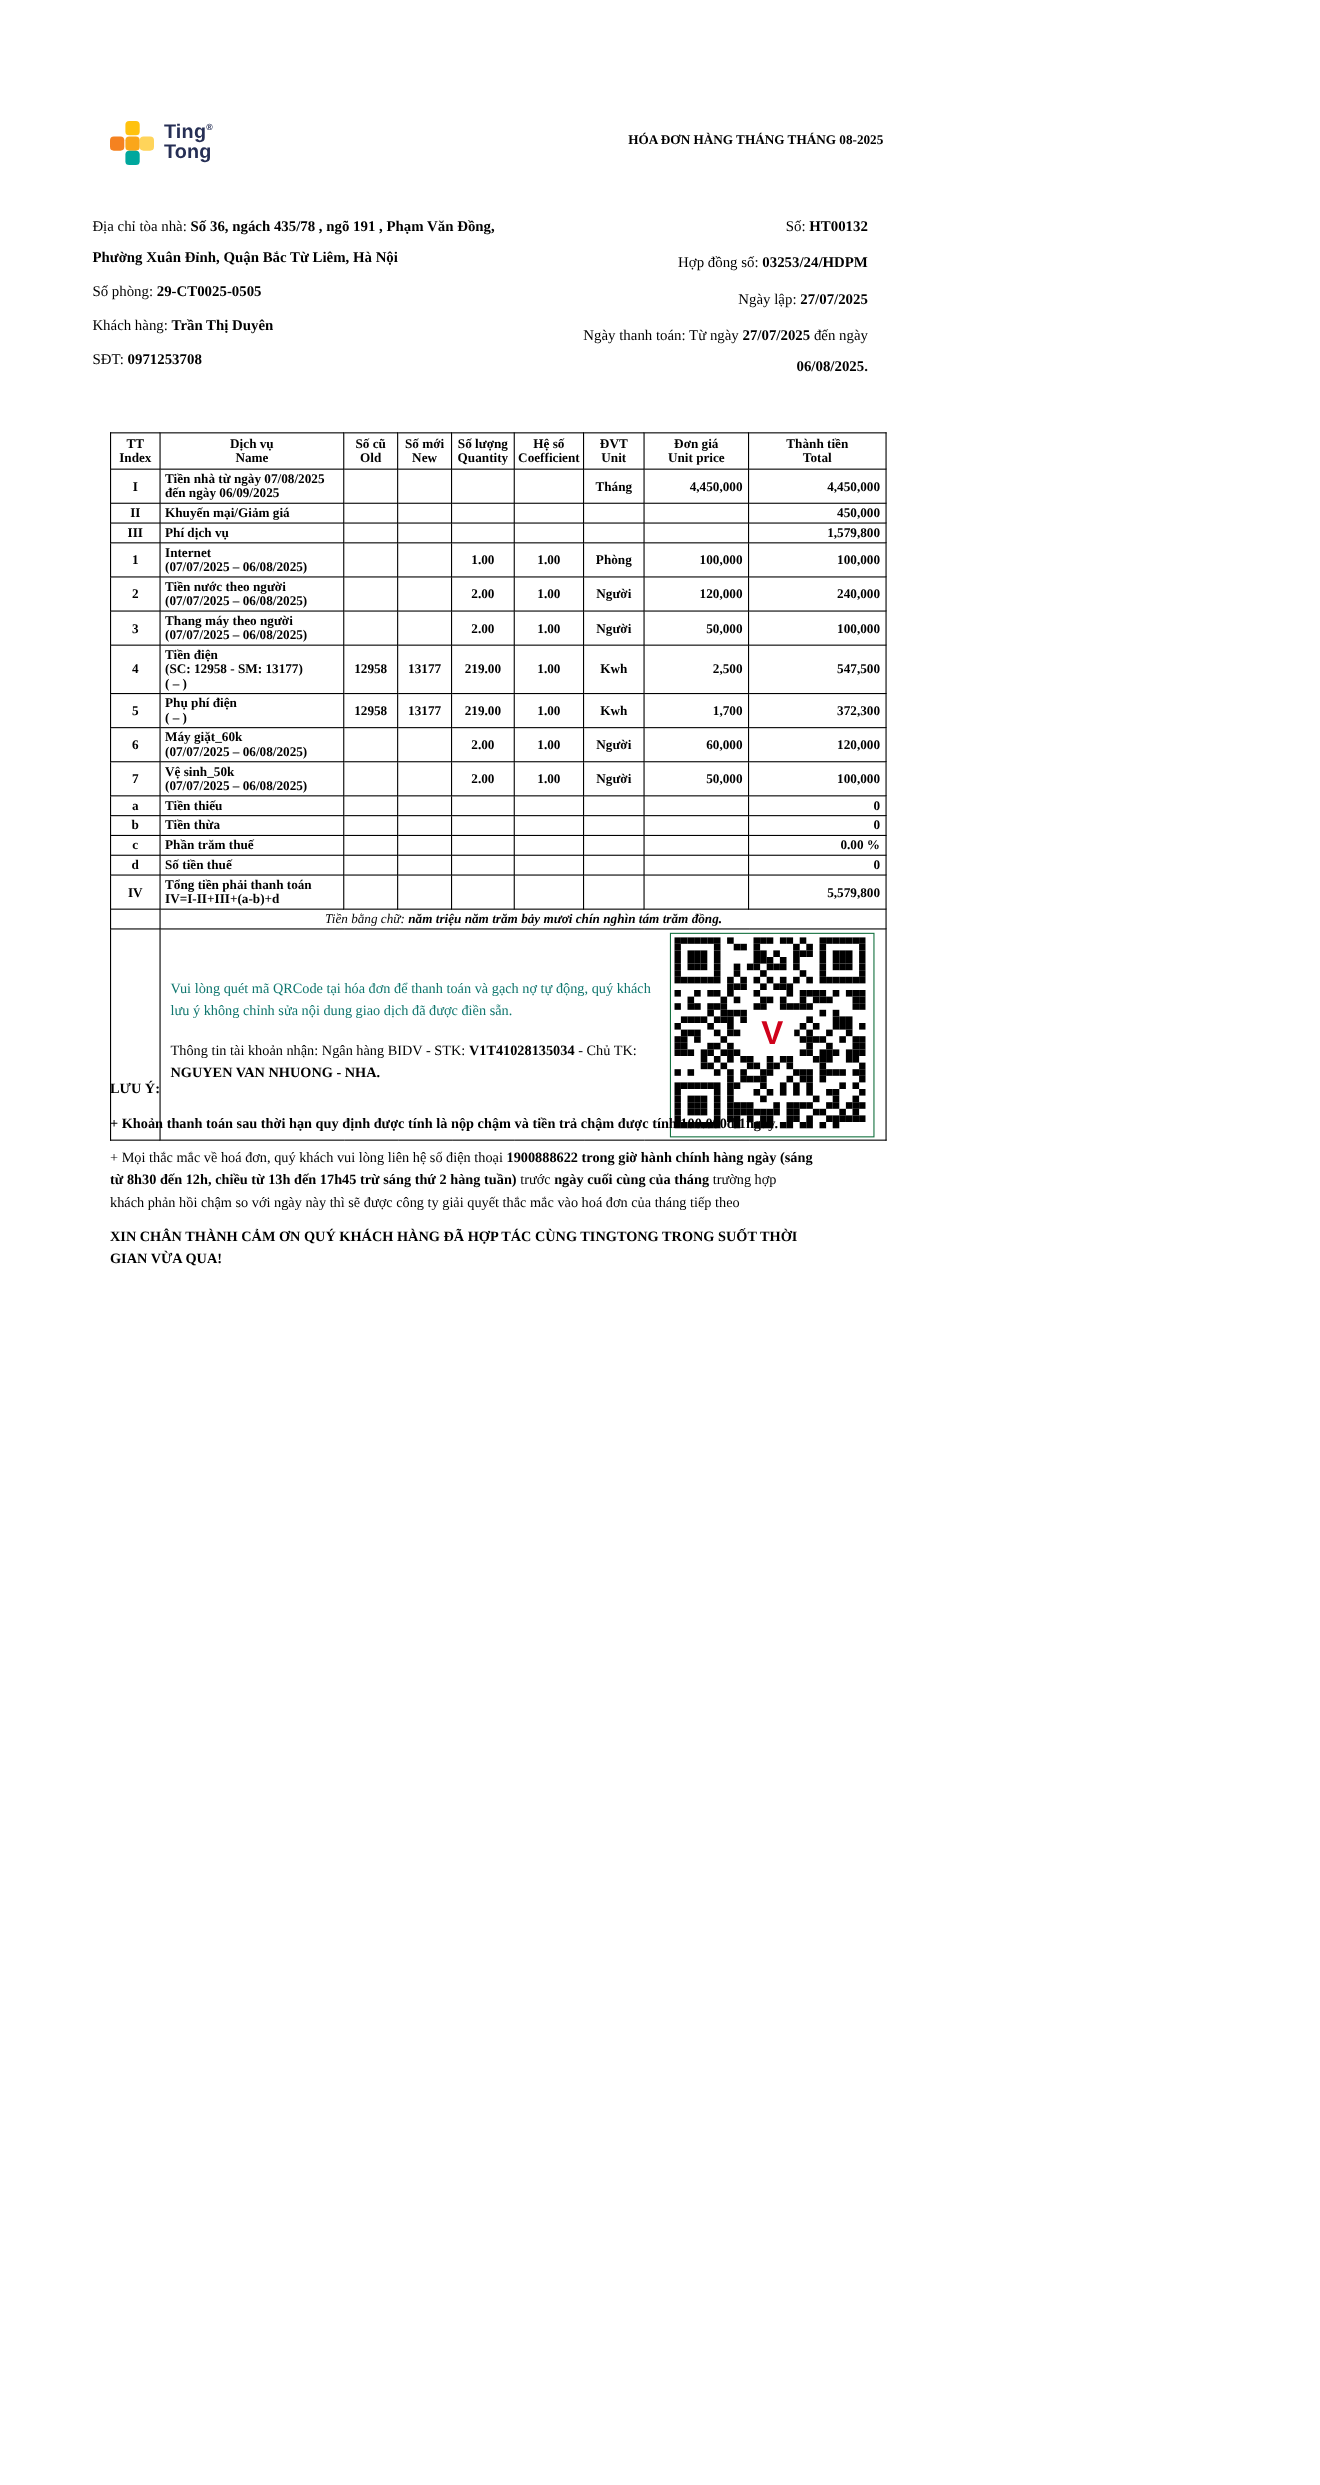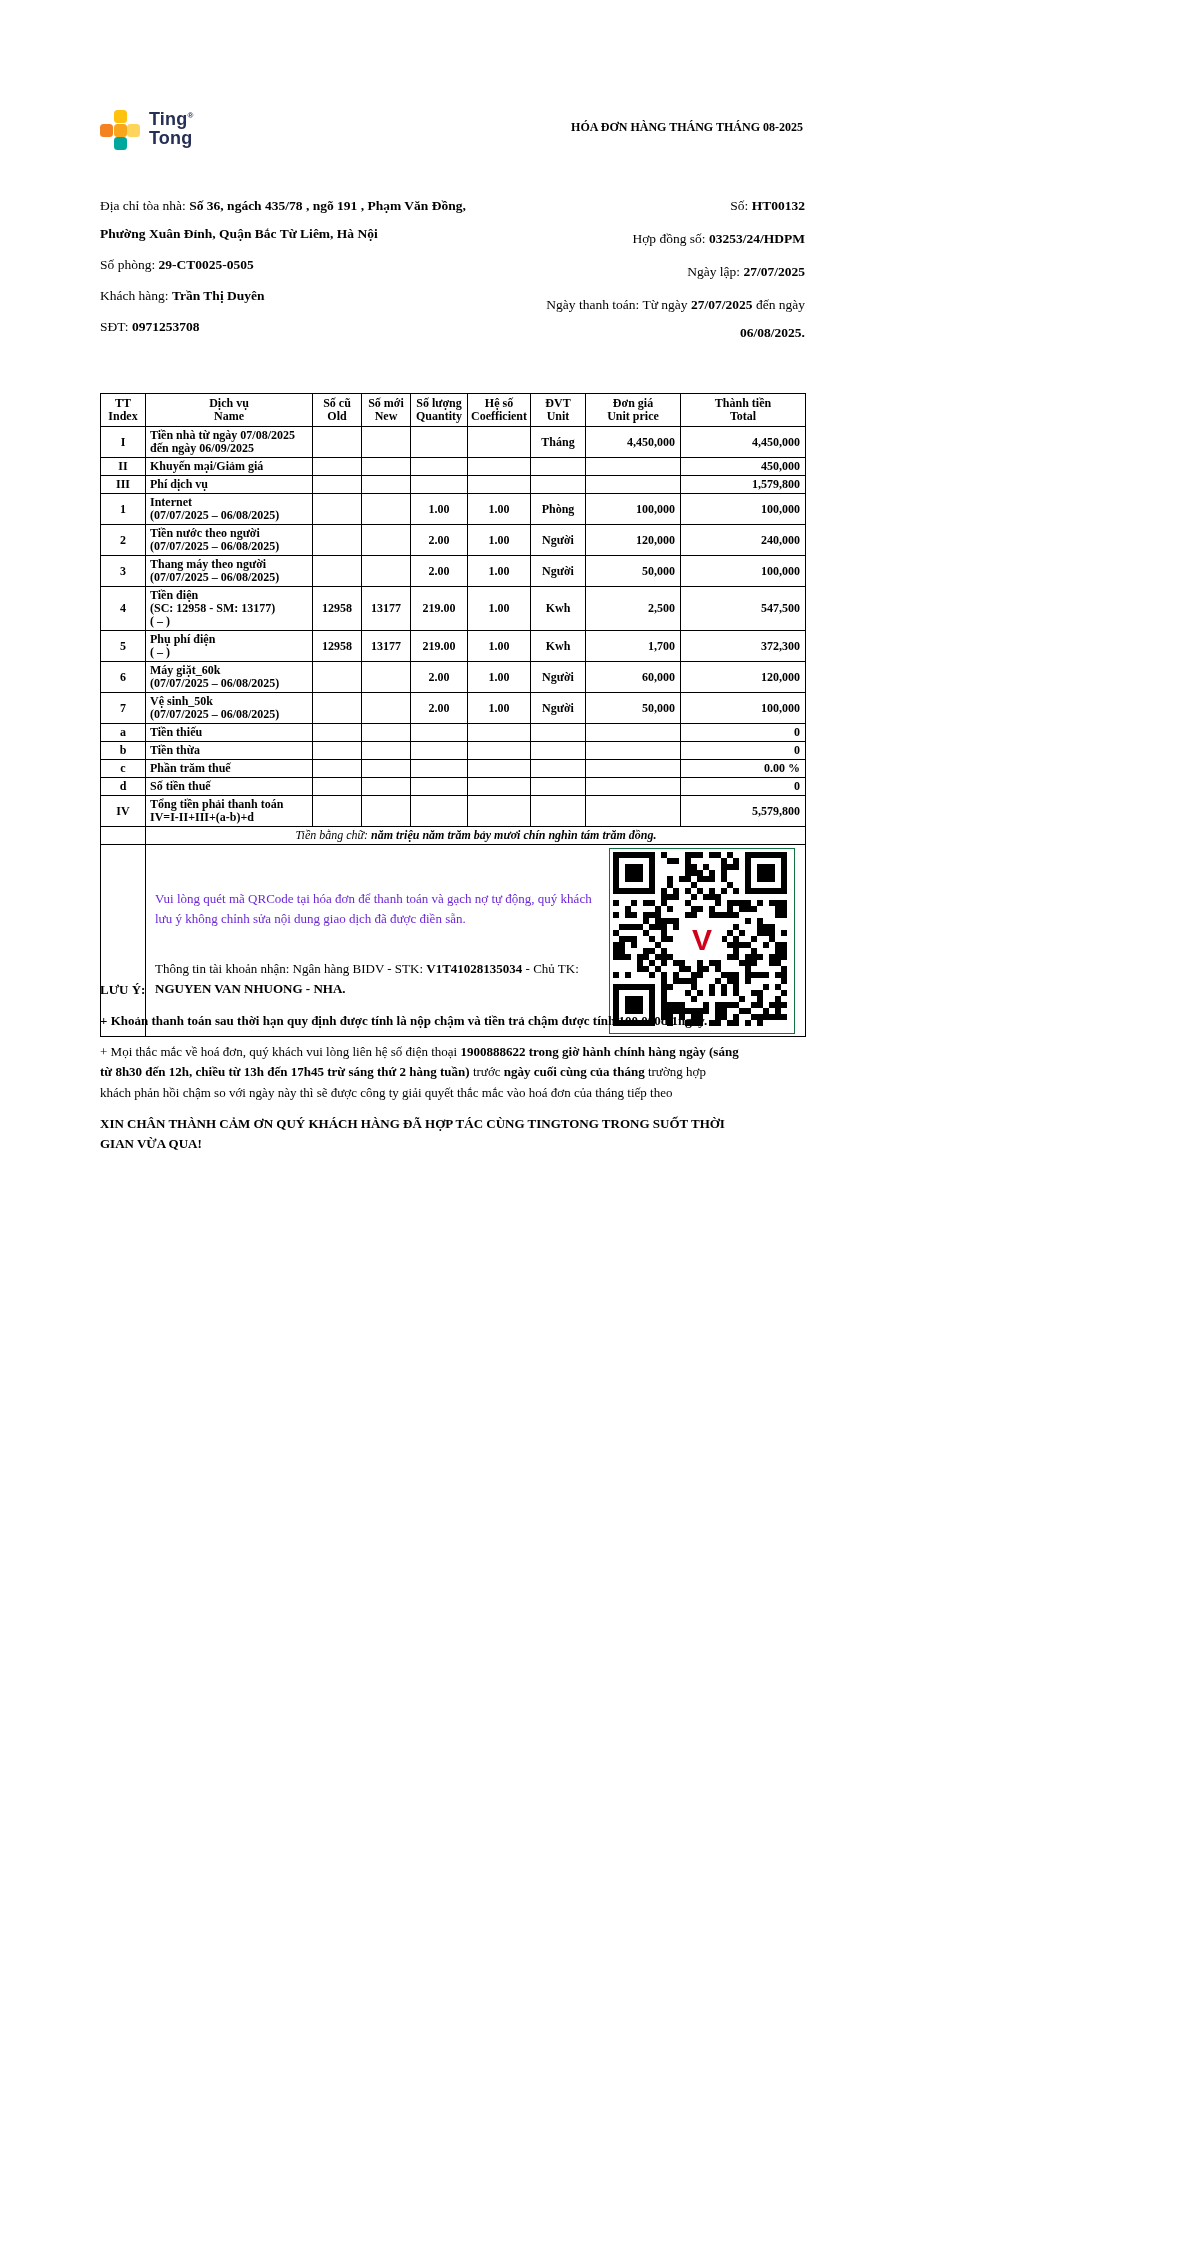--- a/index.html
+++ b/index.html
@@ -16,21 +16,21 @@
   .li-center { left:13.5px; top:13.5px; background:#FAA61A; }
   .li-right  { left:27px;   top:13.5px; background:#FFD45A; }
   .li-bottom { left:13.5px; top:27px;   background:#00A79D; }
   .logo-text { font-family:"Liberation Sans", sans-serif; font-weight:700; font-size:18px; line-height:1.03; color:#262F55; letter-spacing:.2px; }
   .logo-text sup { font-size:8px; }
 
   
   .doc-title { position:absolute; left:483px; top:118px; width:320px; font-size:12px; font-weight:700; text-align:right; line-height:1.6; }
 
   
-  .info { position:absolute; left:100px; top:192px; width:705px; display:flex; justify-content:space-between; font-size:13.5px; }
+  .info { position:absolute; left:84px; top:192px; width:705px; display:flex; justify-content:space-between; font-size:13.5px; }
   .info-left { width:395px; }
   .info-right { width:300px; text-align:right; }
   .info p { line-height:28px; margin-bottom:3px; }
   .info-right p { margin-bottom:5px; }
   .info b { font-weight:700; }
 
   
   .invoice-table { position:absolute; left:100px; top:393px; width:705px; border-collapse:collapse; table-layout:fixed; font-size:12px; }
   col.c-tt{width:45px} col.c-name{width:167px} col.c-old{width:49px} col.c-new{width:49px}
   col.c-qty{width:57px} col.c-coef{width:63px} col.c-unit{width:55px} col.c-price{width:95px} col.c-total{width:125px}
@@ -39,21 +39,21 @@
   td.col-tt { text-align:center; }
   td.col-name { text-align:left; padding-left:4px; vertical-align:top; }
   td.col-old, td.col-new, td.col-qty, td.col-coef, td.col-unit { text-align:center; }
   td.col-price, td.col-total { text-align:right; padding-right:5px; }
 
   .invoice-table td.words-cell { font-style:italic; text-align:center; padding-left:4px; font-weight:400; }
   .words-value { font-weight:700; }
 
   .invoice-table td.qr-cell { position:relative; height:192px; font-weight:400; }
   .qr-text { position:absolute; left:9px; top:44px; width:450px; font-size:13px; font-weight:400; }
-  .red-note { color:#6d28d9; line-height:1.55; margin-bottom:30px; }
+  .red-note { color:#0f766e; line-height:1.55; margin-bottom:16px; }
   .account-info { line-height:1.55; }
   .account-info b { font-weight:700; }
   .qr-box { position:absolute; top:3px; right:10px; width:186px; height:186px; border:1px solid #13713F; background:#fff; padding:3px; }
   .qr-box svg { display:block; }
   .qr-logo { position:absolute; left:50%; top:50%; transform:translate(-50%,-50%); background:#fff; width:40px; height:34px;
              text-align:center; font-family:"Liberation Sans", sans-serif; font-weight:700; font-size:30px; line-height:32px; color:#D0021B; }
 
   
   .footer { position:absolute; left:100px; top:980px; width:640px; font-size:13px; line-height:1.55; }
   .footer p { margin-bottom:11px; }

